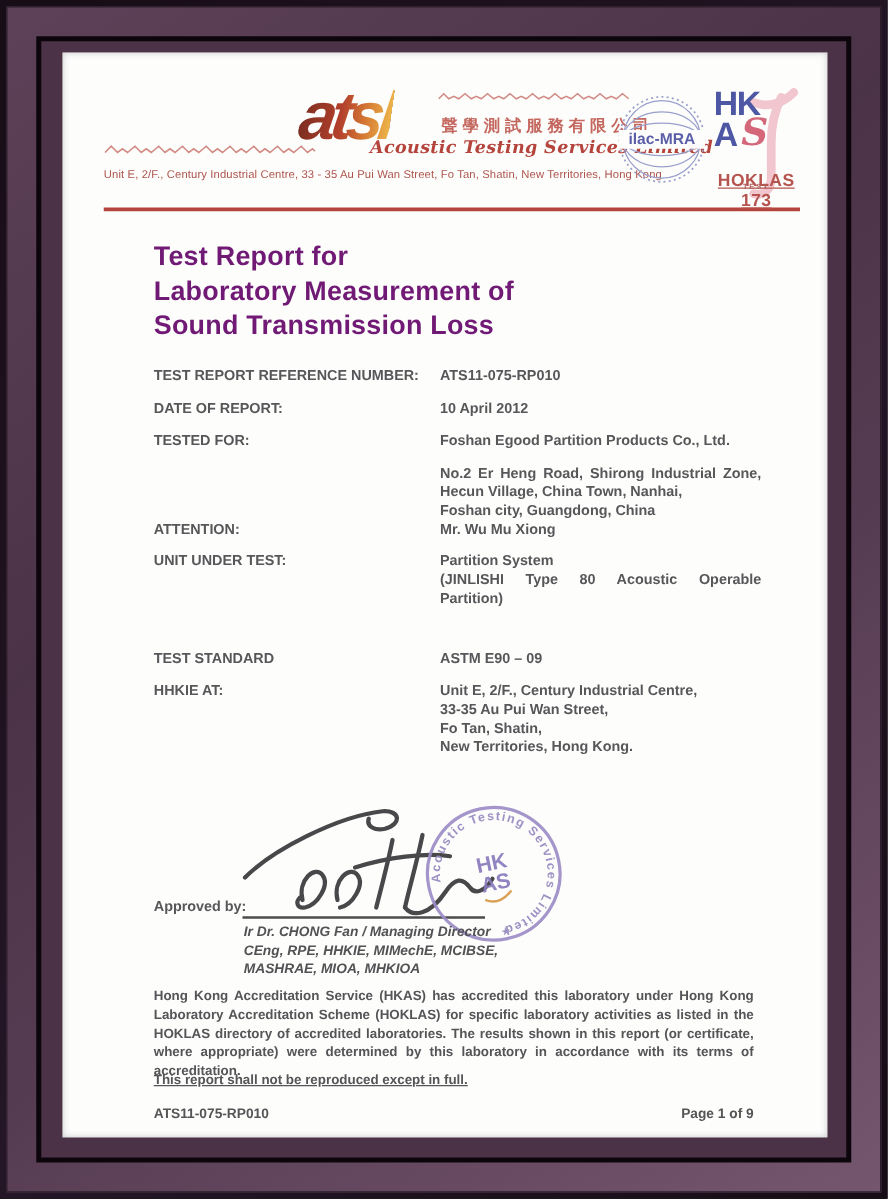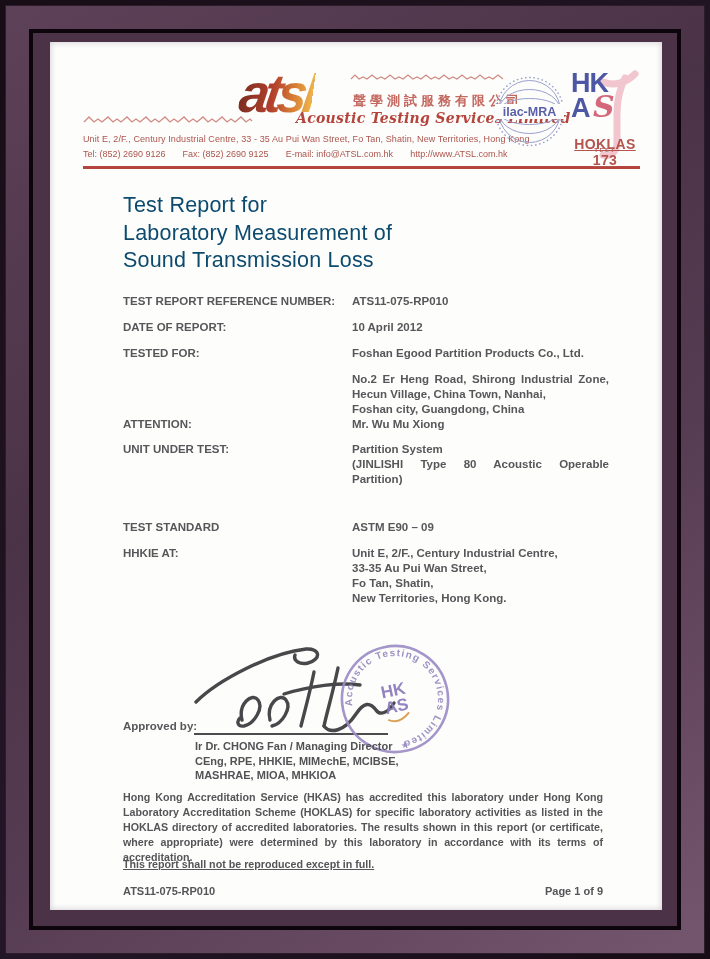--- a/index.html
+++ b/index.html
@@ -38,37 +38,37 @@
            color:#4d57a3;letter-spacing:-1px;line-height:1;}
   .hkas-a{position:absolute;left:2px;top:25px;font-size:27px;font-weight:900;
           color:#4d57a3;line-height:1;}
   .hkas-s{position:absolute;left:24px;top:22px;font-size:30px;font-weight:bold;
           font-style:italic;font-family:"DejaVu Serif",serif;color:#d4687a;line-height:1;}
   .hoklas{position:absolute;left:0;top:66px;width:72px;text-align:center;font-size:14px;
           font-weight:bold;color:#b5544e;text-decoration:underline;letter-spacing:.4px;}
   .hoklas-sub{position:absolute;left:0;top:77px;width:72px;text-align:center;font-size:6px;
           font-weight:bold;color:#b06060;letter-spacing:1.5px;}
   
-  .title{position:absolute;left:73px;top:150px;font-size:21.5px;font-weight:normal;
-         color:#0c4a6e;line-height:27.5px;letter-spacing:.2px;}
+  .title{position:absolute;left:73px;top:150px;font-size:21.5px;font-weight:bold;
+         color:#701a75;line-height:27.5px;letter-spacing:.2px;}
   
   .row{position:absolute;left:73px;width:486px;font-size:11.5px;font-weight:bold;
        line-height:15px;color:#57575a;}
   .row .lbl{position:absolute;left:0;top:0;width:225px;}
   .row .val{position:absolute;left:229px;top:0;width:257px;}
   .jline{text-align:justify;text-align-last:justify;}
   
   .approved{position:absolute;left:73px;top:678px;font-size:11.5px;font-weight:bold;color:#57575a;}
   .sigline{position:absolute;left:144px;top:652px;width:194px;height:39px;
            border-bottom:2px solid #4c4c4e;}
   .sigsvg{position:absolute;left:138px;top:598px;width:212px;height:96px;}
   .stamp{position:absolute;left:282px;top:594px;width:126px;height:126px;
          transform:rotate(-12deg);opacity:.92;}
   .signame{position:absolute;left:145px;top:697px;font-size:11px;font-weight:bold;
-           line-height:14.5px;color:#525255;}
+           line-height:14.5px;color:#525255;font-style:italic;}
   
   .accred{position:absolute;left:73px;top:748px;width:480px;font-size:10.7px;
           font-weight:bold;line-height:15px;color:#555558;
           text-align:justify;text-align-last:left;}
   .note{position:absolute;left:73px;top:816px;font-size:10.7px;font-weight:bold;color:#555558;text-decoration:underline;}
   .bottomrow{position:absolute;left:73px;top:843px;width:480px;font-size:11px;
              font-weight:bold;color:#555558;display:flex;justify-content:space-between;}
 </style>
 </head>
 <body>
@@ -85,26 +85,20 @@
       <path d="M1,8 L6,3 11,8 15,5 19,8 25,3 30,8 34,5 38,8 44,3 49,8 53,5 57,8 63,3 68,8 72,5 76,8 82,3 87,8 91,5 95,8 101,3 106,8 110,5 114,8 120,3 125,8 129,5 133,8 139,3 144,8 148,5 152,8 158,3 163,8 167,5 169,7" fill="none" stroke="#d18b84" stroke-width="1.3"></path>
     </svg>
     <svg class="wavy" style="left:300px;top:30px" width="155" height="11" viewBox="0 0 155 11">
       <path d="M1,7 L5,3 9,7 13,5 17,7 22,3 27,7 31,5 35,7 40,3 45,7 49,5 53,7 58,3 63,7 67,5 71,7 76,3 81,7 85,5 89,7 94,3 99,7 103,5 107,7 112,3 117,7 121,5 125,7 130,3 135,7 139,5 143,7 148,3 153,7" fill="none" stroke="#d18b84" stroke-width="1.2"></path>
     </svg>
 
     <div class="logo-word">atsl</div>
     <div class="cjk">聲學測試服務有限公司</div>
     <div class="script-en">Acoustic Testing Services Limited</div>
     <div class="addr">Unit E, 2/F., Century Industrial Centre, 33 - 35 Au Pui Wan Street, Fo Tan, Shatin, New Territories, Hong Kong</div>
-    <div class="contact">
-      <span>Tel: (852) 2690 9126</span>
-      <span>Fax: (852) 2690 9125</span>
-      <span>E-mail: info@ATSL.com.hk</span>
-      <span>http://www.ATSL.com.hk</span>
-    </div>
     <div class="rule"></div>
 
     <svg class="ilac" viewBox="0 0 73 73">
       <circle cx="36.5" cy="36.5" r="34" fill="none" stroke="#9aa0cc" stroke-width="1.4" stroke-dasharray="1.6 2.6"></circle>
       <circle cx="36.5" cy="36.5" r="31" fill="none" stroke="#9aa0cc" stroke-width="1"></circle>
       <ellipse cx="36.5" cy="36.5" rx="31" ry="22" fill="none" stroke="#9aa0cc" stroke-width="1"></ellipse>
       <ellipse cx="36.5" cy="36.5" rx="31" ry="13" fill="none" stroke="#9aa0cc" stroke-width="1"></ellipse>
       <ellipse cx="36.5" cy="36.5" rx="31" ry="5" fill="none" stroke="#9aa0cc" stroke-width="1"></ellipse>
       <rect x="2" y="29" width="69" height="15" fill="#fdfdfc"></rect>
       <text x="36.5" y="40.5" text-anchor="middle" font-size="12.5" font-weight="bold" fill="#5b5fa8" font-family="Liberation Sans, sans-serif">ilac-MRA</text>

